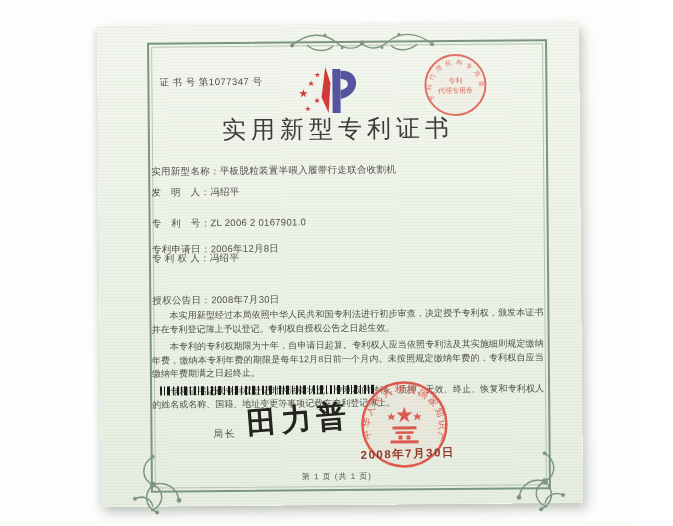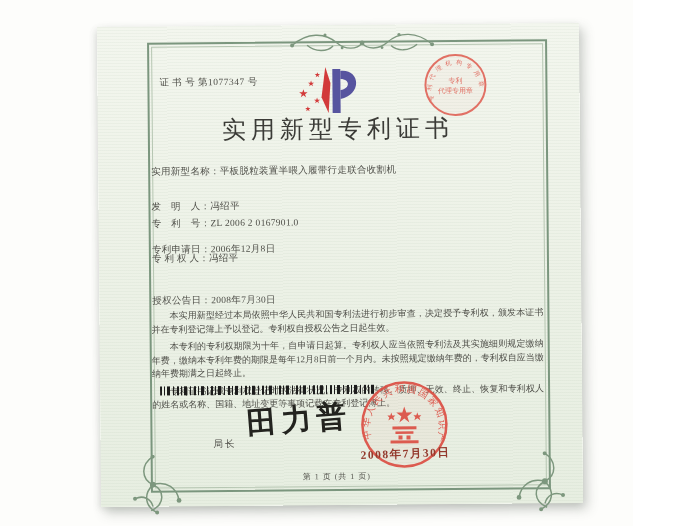--- a/index.html
+++ b/index.html
@@ -1,38 +1,38 @@
 <!DOCTYPE html>
 <html><head>
 <meta charset="utf-8">
 <style>
   html,body{margin:0;padding:0;background:#ffffff;}
   .stage{position:relative;width:633px;height:526px;background:#fdfdfb;overflow:hidden;
-         font-family:Liberation Serif, serif;}
+         font-family:Liberation Sans, sans-serif;}
   .paper{position:absolute;left:99px;top:25px;width:482px;height:480px;
          background:
            repeating-linear-gradient(180deg, rgba(120,150,120,0.06) 0 1px, rgba(255,255,255,0) 1px 3px),
            linear-gradient(180deg,#f3f6ee 0%,#ecf1e6 55%,#e7eee1 100%);
          box-shadow:4px 6px 12px rgba(70,80,70,.28), -2px 2px 6px rgba(70,80,70,.12);
          transform:rotate(-0.5deg);}
   .frame{position:absolute;left:50px;top:16px;width:396px;height:446px;border:2px solid #7b967e;}
   .frame::after{content:"";position:absolute;inset:2px;border:1px solid #b6c6b2;}
   .cert-no{position:absolute;left:62px;top:50px;font-size:9.5px;letter-spacing:.5px;color:#4e4e48;}
   .logo{position:absolute;left:201px;top:42px;width:64px;height:48px;}
   .title{position:absolute;left:40px;top:88px;width:400px;margin:0;text-align:center;
          font-size:24px;font-weight:500;letter-spacing:5px;color:#3b3b37;}
   .fld{position:absolute;left:53px;font-size:9.5px;letter-spacing:.3px;color:#4f4f49;white-space:nowrap;}
   .paras{position:absolute;left:52px;top:283px;width:392px;font-size:9px;line-height:13.5px;
          color:#4f4f49;text-align:justify;}
   .paras p{margin:0 0 4px 0;text-indent:2em;}
   .barcode{position:absolute;left:60px;top:360px;width:215px;height:9px;
          background:repeating-linear-gradient(90deg,#1c1c1c 0 2px,transparent 2px 4px,
             #1c1c1c 4px 5px,transparent 5px 7px,#1c1c1c 7px 10px,transparent 10px 13px,
             #1c1c1c 13px 14px,transparent 14px 17px);}
-  .signer-label{position:absolute;left:113px;top:412px;font-size:9.5px;color:#4f4f49;letter-spacing:2px;}
+  .signer-label{position:absolute;left:113px;top:402px;font-size:9.5px;color:#4f4f49;letter-spacing:2px;}
   .signature{position:absolute;left:146px;top:374px;font-size:30px;font-weight:600;color:#23231f;
          letter-spacing:5px;transform:rotate(-4deg);}
   .office-seal{position:absolute;left:258px;top:352px;width:92px;height:92px;opacity:.93;}
   .issue-date{position:absolute;left:260px;top:422px;font-size:11.5px;font-weight:700;color:#93392c;
          letter-spacing:1.5px;transform:rotate(-1.5deg);white-space:nowrap;}
   .page-footer{position:absolute;left:146px;top:446px;width:180px;text-align:center;
          font-size:8px;color:#55554e;letter-spacing:1px;}
   .agency-seal{position:absolute;left:325px;top:28px;width:66px;height:66px;opacity:.85;}
   .ornament{position:absolute;}
   .corner-bl{left:22px;top:428px;}
@@ -105,21 +105,21 @@
       <text x="0" y="30" font-size="11" fill="#d23a3a">★</text>
       <text x="9" y="19" font-size="8" fill="#d23a3a">★</text>
       <text x="15" y="36" font-size="8" fill="#d23a3a">★</text>
       <text x="16" y="10" font-size="7" fill="#d23a3a">★</text>
       <text x="6" y="44" font-size="7" fill="#d23a3a">★</text>
     </svg>
 
     <h1 class="title">实用新型专利证书</h1>
 
     <div class="fld" style="top:139px">实用新型名称：平板脱粒装置半喂入履带行走联合收割机</div>
-    <div class="fld" style="top:174px">发　明　人：冯绍平</div>
+    <div class="fld" style="top:160px">发　明　人：冯绍平</div>
     <div class="fld" style="top:191px">专　利　号：ZL 2006 2 0167901.0</div>
     <div class="fld" style="top:217px">专利申请日：2006年12月8日</div>
     <div class="fld" style="top:226px">专 利 权 人：冯绍平</div>
     <div class="fld" style="top:268px">授权公告日：2008年7月30日</div>
 
     <div class="paras">
       <p>本实用新型经过本局依照中华人民共和国专利法进行初步审查，决定授予专利权，颁发本证书并在专利登记簿上予以登记。专利权自授权公告之日起生效。</p>
       <p>本专利的专利权期限为十年，自申请日起算。专利权人应当依照专利法及其实施细则规定缴纳年费，缴纳本专利年费的期限是每年12月8日前一个月内。未按照规定缴纳年费的，专利权自应当缴纳年费期满之日起终止。</p>
       <p>专利证书记载专利权登记时的法律状况。专利权的转移、质押、无效、终止、恢复和专利权人的姓名或名称、国籍、地址变更等事项记载在专利登记簿上。</p>
     </div>

